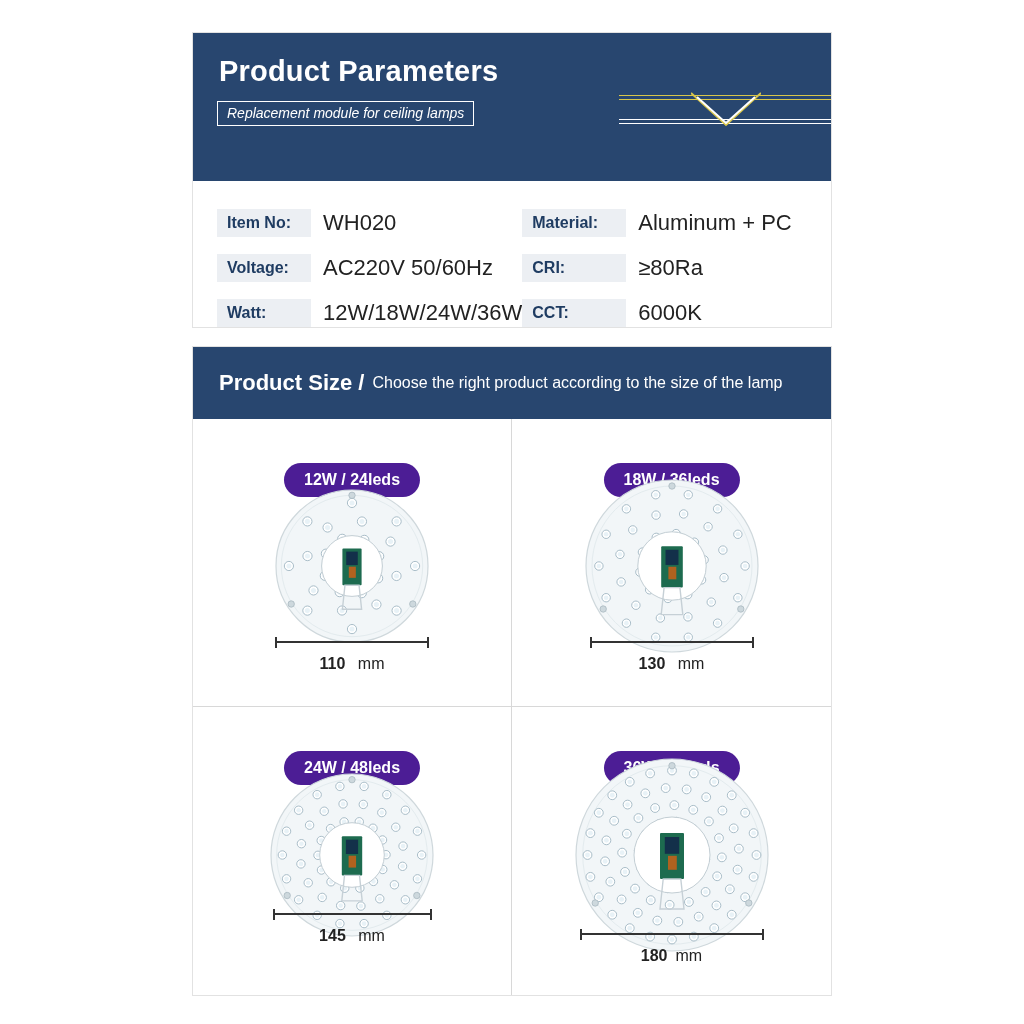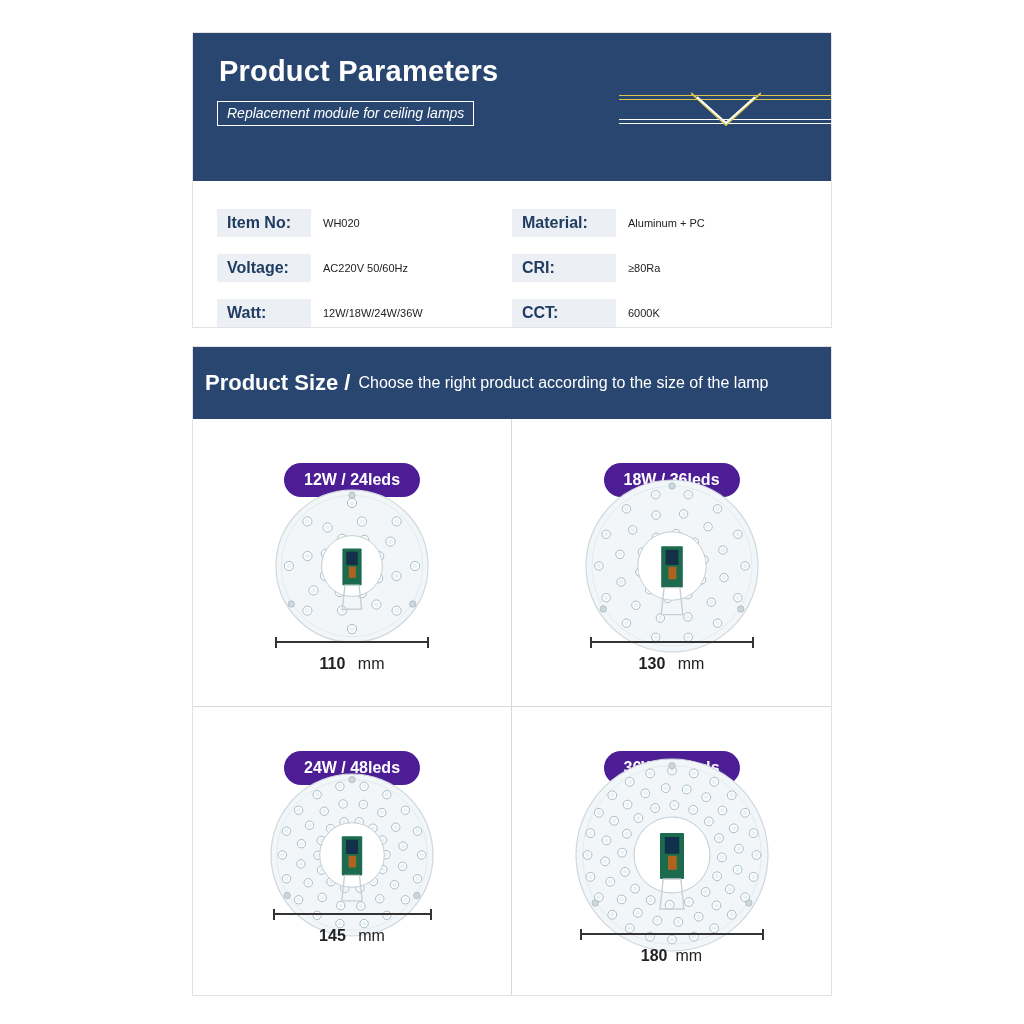--- a/index.html
+++ b/index.html
@@ -87,38 +87,38 @@
     font-weight: bold;
     font-size: 16px;
     padding: 5px 10px;
     min-width: 94px;
     white-space: nowrap;
   }
   .param-label.wide { min-width: 104px; }
   .param-value {
     margin-left: 12px;
     color: #222222;
-    font-size: 11px;
+    font-size: 22px;
     white-space: nowrap;
   }
 
   
   .size-card {
     position: absolute;
     left: 192px; top: 346px;
     width: 640px; height: 650px;
     border: 1px solid #e2e2e2;
     background: #ffffff;
   }
   .size-header {
     height: 72px;
     background: #28466f;
     display: flex;
     align-items: center;
-    padding-left: 12px;
+    padding-left: 26px;
   }
   .size-title {
     color: #ffffff;
     font-size: 22px;
     font-weight: bold;
     white-space: nowrap;
   }
   .size-sub {
     color: #ffffff;
     font-size: 16px;

